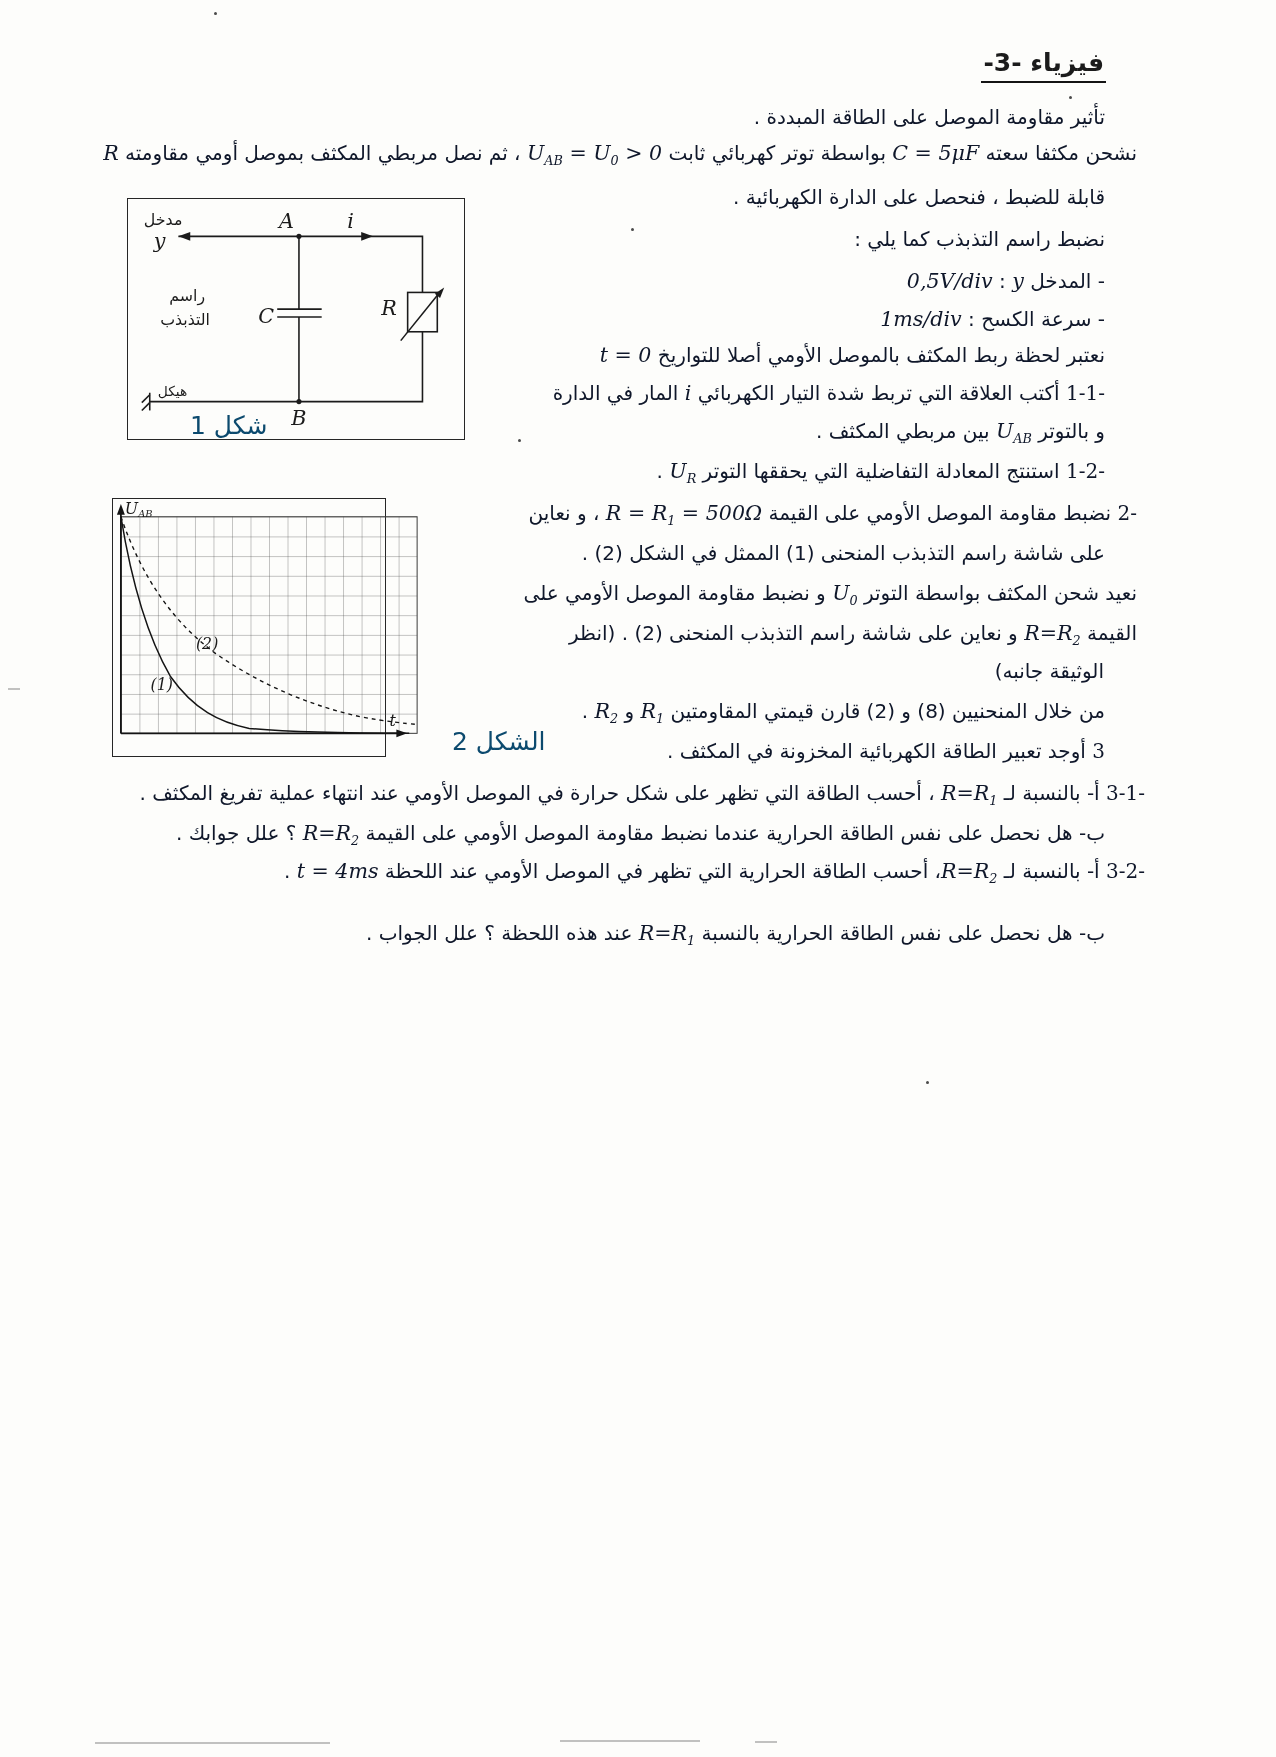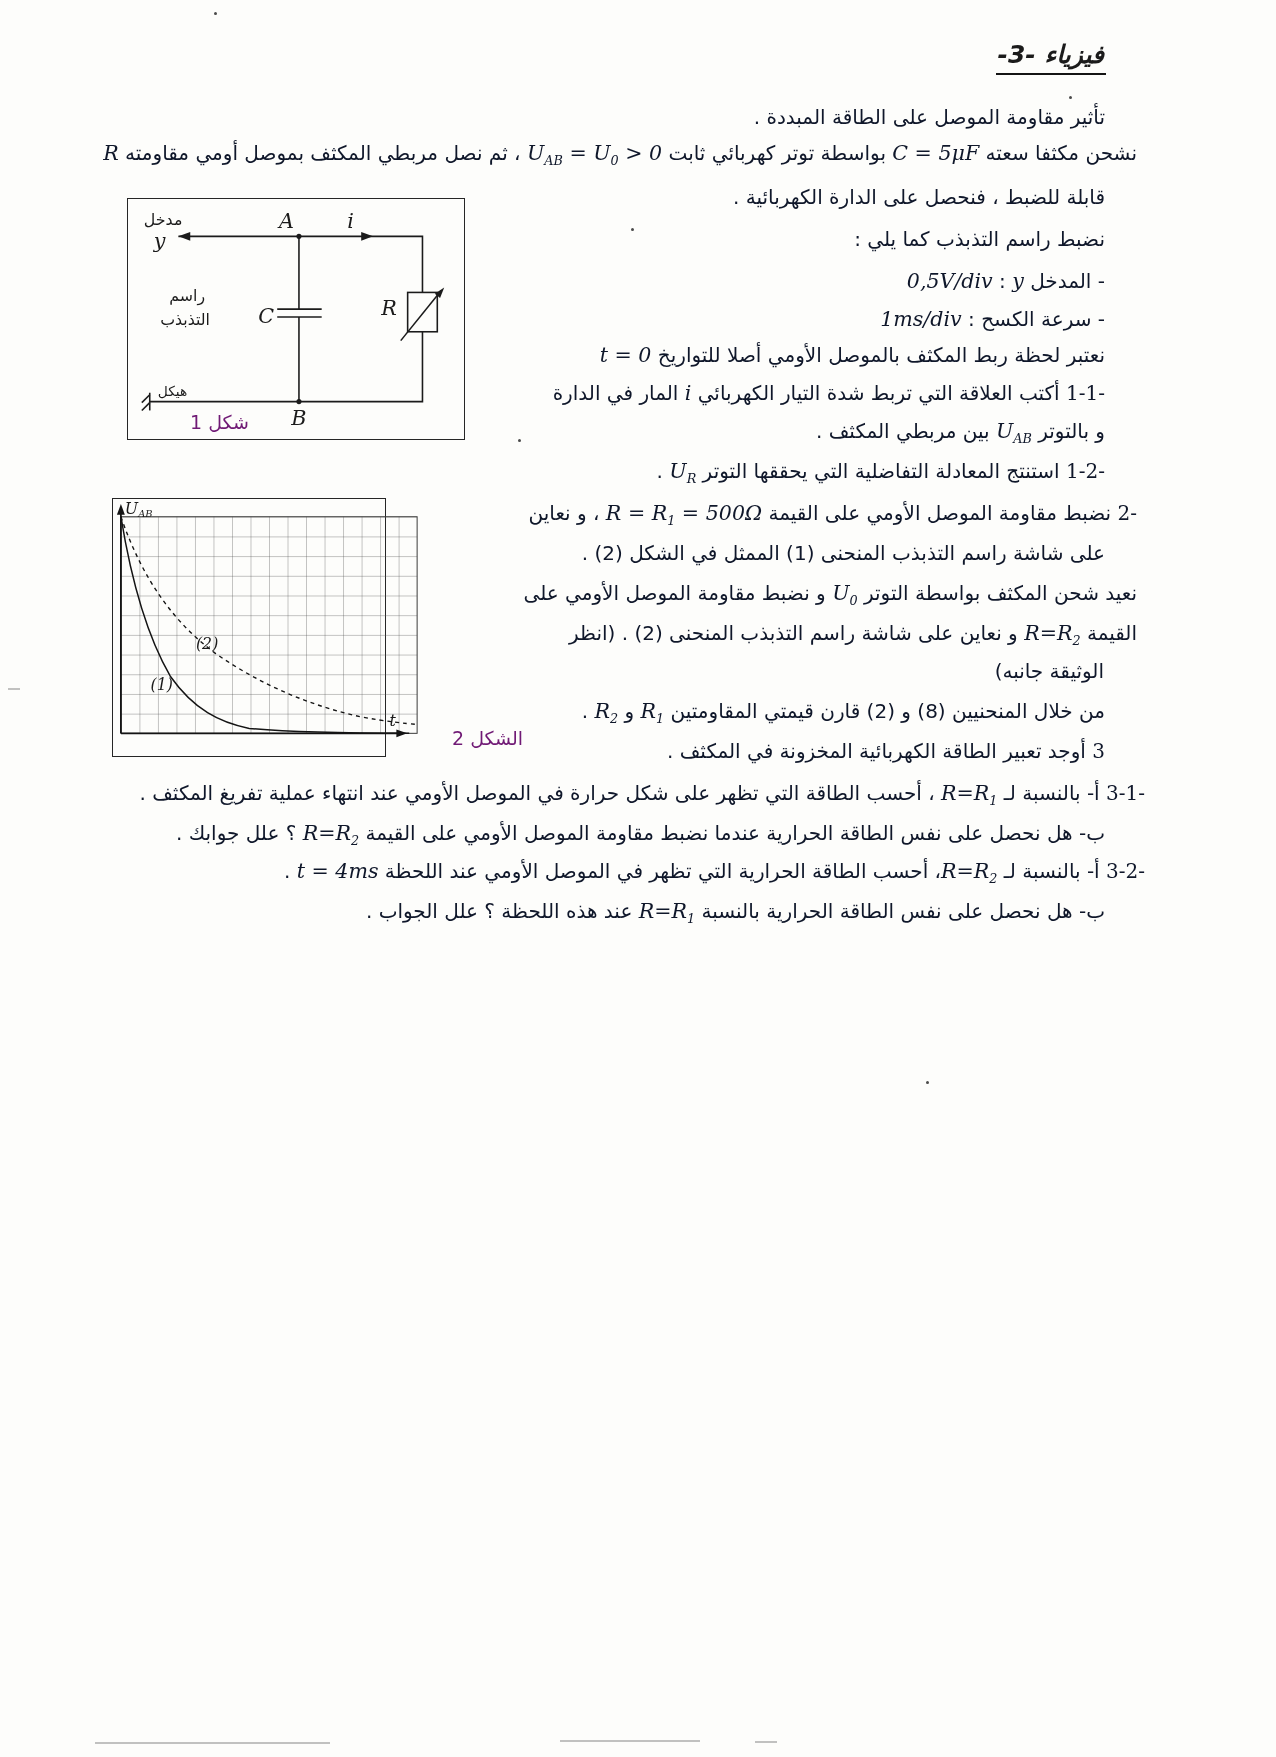--- a/index.html
+++ b/index.html
@@ -1,31 +1,31 @@
 <!DOCTYPE html>
 <html lang="ar"><head>
 <meta charset="utf-8">
 <style>
   * { box-sizing: border-box; }
   html,body { margin:0; padding:0; background:#ffffff; }
   .page { position:relative; width:1276px; height:1757px; background:#fdfdfb;
           font-family:"DejaVu Sans", sans-serif; color:#1b1b1b; overflow:hidden; }
 
-  .header { position:absolute; top:40px; right:170px; font-size:25px; font-weight:bold;
-            direction:rtl; unicode-bidi:embed; border-bottom:2.2px solid #141414; padding:0 2px 4px 2px;font-style:italic; }
+  .header { position:absolute; top:48px; right:170px; font-size:25px; font-weight:bold;
+            direction:rtl; unicode-bidi:embed; border-bottom:2.2px solid #141414; padding:0 2px 4px 2px; }
 
   .tline { position:absolute; direction:rtl; unicode-bidi:embed; white-space:nowrap;
            font-size:20px; line-height:1.35; color:#0f172a; }
   .m   { font-family:"DejaVu Serif", serif; font-style:italic; direction:ltr; unicode-bidi:isolate; font-size:1.03em; }
   .m sub { font-size:0.62em; line-height:0; }
   .num { font-family:"DejaVu Serif", serif; direction:ltr; unicode-bidi:isolate; }
   .b   { font-weight:normal; }
 
   .fig { position:absolute; border:1.7px solid #262626; }
-  .figcap { position:absolute; direction:rtl; unicode-bidi:embed; font-size:19px; color:#701a75; }
+  .figcap { position:absolute; direction:rtl; unicode-bidi:embed; font-size:25px; color:#0c4a6e; }
 
   svg { display:block; }
   .tAr  { font-family:"DejaVu Sans", sans-serif; font-size:16px; fill:#1b1b1b; }
   .tArS { font-family:"DejaVu Sans", sans-serif; font-size:14px; fill:#1b1b1b; }
   .tMB  { font-family:"DejaVu Serif", serif; font-style:italic; font-size:21px; fill:#1b1b1b; }
   .tM2  { font-family:"DejaVu Serif", serif; font-style:italic; font-size:16px; fill:#1b1b1b; }
   .tSub { font-size:10px; }
 
   .speck { position:absolute; width:3px; height:3px; border-radius:50%; background:#4a4a4a; }
   .mark  { position:absolute; height:2px; background:#9a9a9a; opacity:0.6; }
@@ -70,21 +70,21 @@
   <div class="tline" style="top:698px;right:171px"><span>من خلال المنحنيين (8) و (2) قارن قيمتي المقاومتين </span><span class="m b"><span>R</span><sub>1</sub></span><span> و </span><span class="m b"><span>R</span><sub>2</sub></span><span> .</span></div>
 
   <div class="tline" style="top:738px;right:171px"><span class="num">3</span><span> أوجد تعبير </span><span class="b">الطاقة الكهربائية المخزونة في المكثف</span><span> .</span></div>
 
   <div class="tline" style="top:780px;right:131px"><span class="num">3-1-</span><span> أ- بالنسبة لـ </span><span class="m"><span>R</span><span>=R</span><sub>1</sub></span><span> ، أحسب الطاقة التي تظهر على شكل حرارة في الموصل الأومي عند انتهاء عملية تفريغ المكثف .</span></div>
 
   <div class="tline" style="top:820px;right:171px"><span>ب- هل نحصل على نفس الطاقة الحرارية عندما نضبط مقاومة الموصل الأومي على القيمة </span><span class="m"><span>R</span><span>=R</span><sub>2</sub></span><span> ؟ علل جوابك .</span></div>
 
   <div class="tline" style="top:858px;right:131px"><span class="num">3-2-</span><span> أ- بالنسبة لـ </span><span class="m b"><span>R</span><span>=R</span><sub>2</sub></span><span>، </span><span class="b">أحسب الطاقة الحرارية التي تظهر في الموصل الأومي عند اللحظة </span><span class="m b">t = 4ms</span><span> .</span></div>
 
-  <div class="tline" style="top:898px;right:171px"><span>ب- هل نحصل على نفس </span><span class="b">الطاقة الحرارية بالنسبة </span><span class="m b"><span>R</span><span>=R</span><sub>1</sub></span><span class="b"> عند هذه اللحظة ؟ علل الجواب .</span></div>
+  <div class="tline" style="top:920px;right:171px"><span>ب- هل نحصل على نفس </span><span class="b">الطاقة الحرارية بالنسبة </span><span class="m b"><span>R</span><span>=R</span><sub>1</sub></span><span class="b"> عند هذه اللحظة ؟ علل الجواب .</span></div>
 
   <div class="fig" style="left:127px;top:198px;width:338px;height:242px">
     <svg width="334" height="238" viewBox="0 0 338 242" preserveAspectRatio="none">
       <g stroke="#1b1b1b" stroke-width="1.6" fill="none">
         <polyline points="51,38 298,38 298,95"></polyline>
         <polyline points="298,135 298,206 22,206"></polyline>
         <line x1="173" y1="38" x2="173" y2="112"></line>
         <line x1="173" y1="120" x2="173" y2="206"></line>
         <line x1="151" y1="112" x2="196" y2="112"></line>
         <line x1="151" y1="120" x2="196" y2="120"></line>

